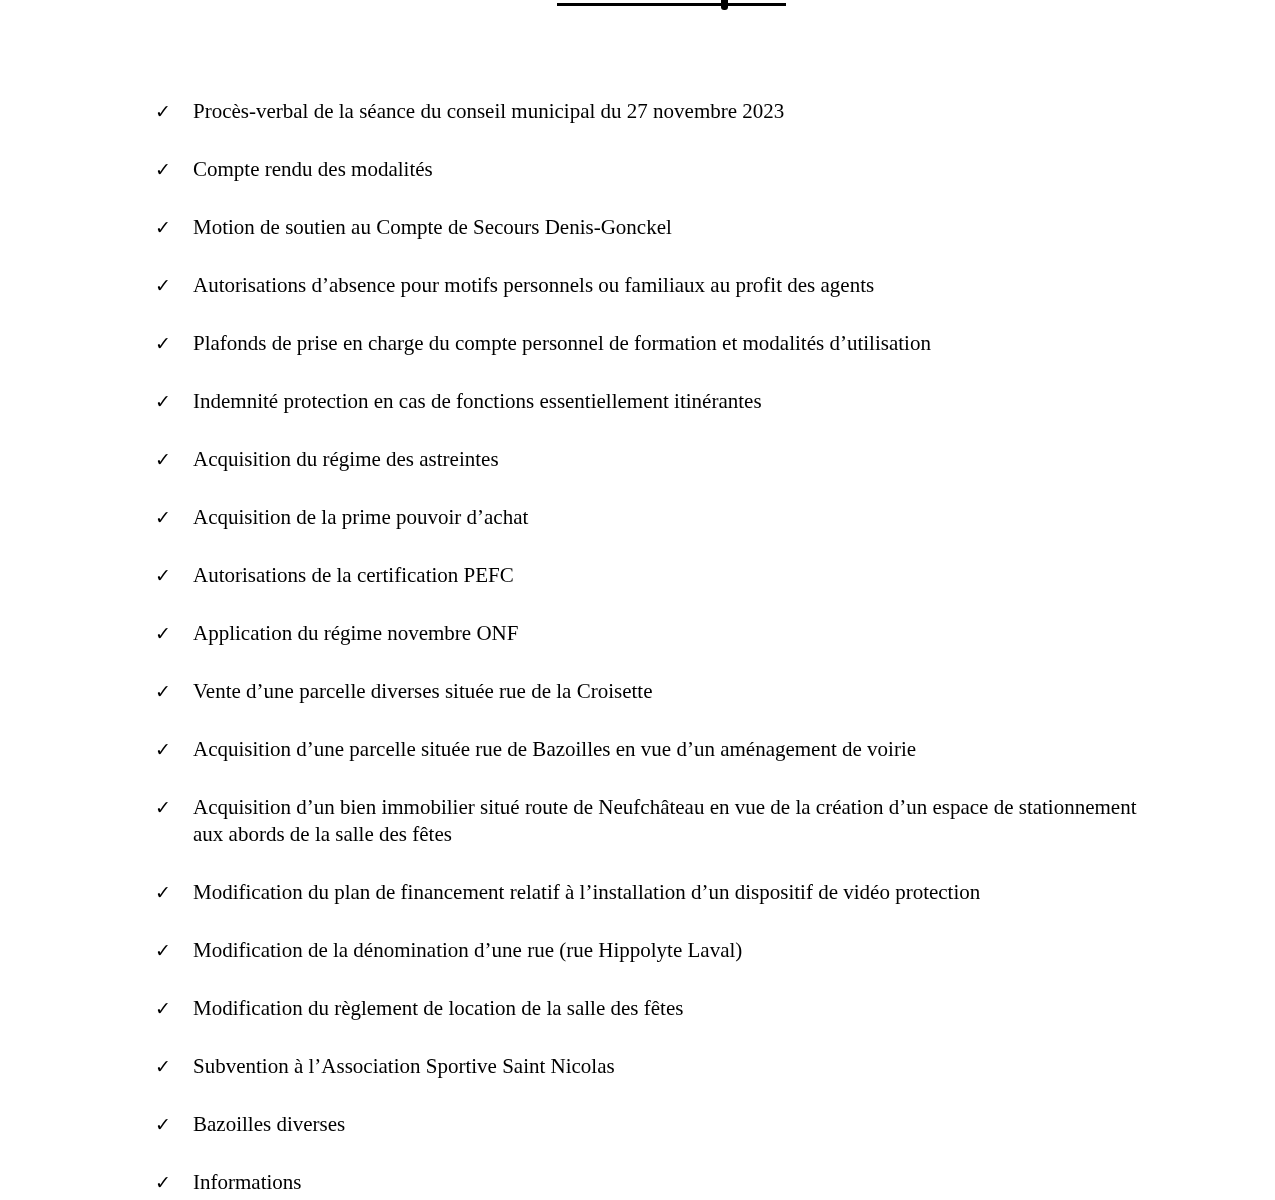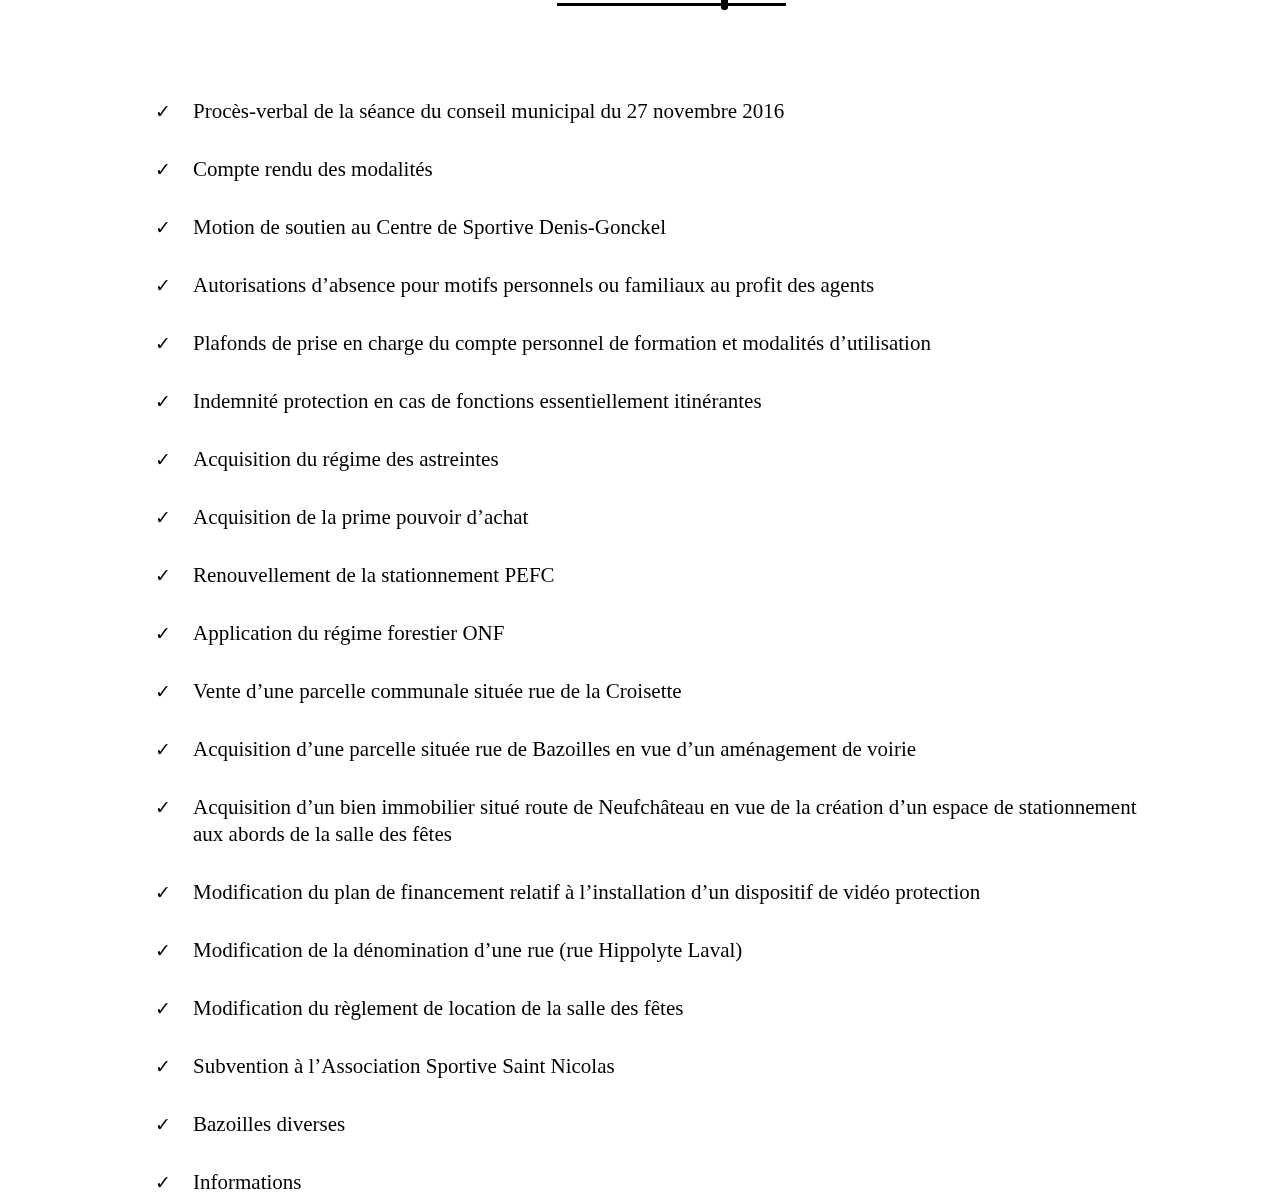--- a/index.html
+++ b/index.html
@@ -65,31 +65,31 @@
 </style>
 </head>
 <body>
 
 <div class="title-underline"></div>
 <div class="title-descender"></div>
 
 <ul class="agenda-list">
   <li class="agenda-item">
     <span class="check">✓</span>
-    <span class="item-text">Procès-verbal de la séance du conseil municipal du 27 novembre 2016</span>
+    <span class="item-text">Procès-verbal de la séance du conseil municipal du 27 novembre 2023</span>
   </li>
 
   <li class="agenda-item">
     <span class="check">✓</span>
     <span class="item-text">Compte rendu des modalités</span>
   </li>
 
   <li class="agenda-item">
     <span class="check">✓</span>
-    <span class="item-text">Motion de soutien au Centre de Sportive Denis-Gonckel</span>
+    <span class="item-text">Motion de soutien au Compte de Secours Denis-Gonckel</span>
   </li>
 
   <li class="agenda-item">
     <span class="check">✓</span>
     <span class="item-text">Autorisations d’absence pour motifs personnels ou familiaux au profit des agents</span>
   </li>
 
   <li class="agenda-item">
     <span class="check">✓</span>
     <span class="item-text">Plafonds de prise en charge du compte personnel de formation et modalités d’utilisation</span>
@@ -105,31 +105,31 @@
     <span class="item-text">Acquisition du régime des astreintes</span>
   </li>
 
   <li class="agenda-item">
     <span class="check">✓</span>
     <span class="item-text">Acquisition de la prime pouvoir d’achat</span>
   </li>
 
   <li class="agenda-item">
     <span class="check">✓</span>
-    <span class="item-text">Renouvellement de la stationnement PEFC</span>
+    <span class="item-text">Autorisations de la certification PEFC</span>
   </li>
 
   <li class="agenda-item">
     <span class="check">✓</span>
-    <span class="item-text">Application du régime forestier ONF</span>
+    <span class="item-text">Application du régime novembre ONF</span>
   </li>
 
   <li class="agenda-item">
     <span class="check">✓</span>
-    <span class="item-text">Vente d’une parcelle communale située rue de la Croisette</span>
+    <span class="item-text">Vente d’une parcelle diverses située rue de la Croisette</span>
   </li>
 
   <li class="agenda-item">
     <span class="check">✓</span>
     <span class="item-text">Acquisition d’une parcelle située rue de Bazoilles en vue d’un aménagement de voirie</span>
   </li>
 
   <li class="agenda-item">
     <span class="check">✓</span>
     <span class="item-text">Acquisition d’un bien immobilier situé route de Neufchâteau en vue de la création d’un espace de stationnement aux abords de la salle des fêtes</span>

